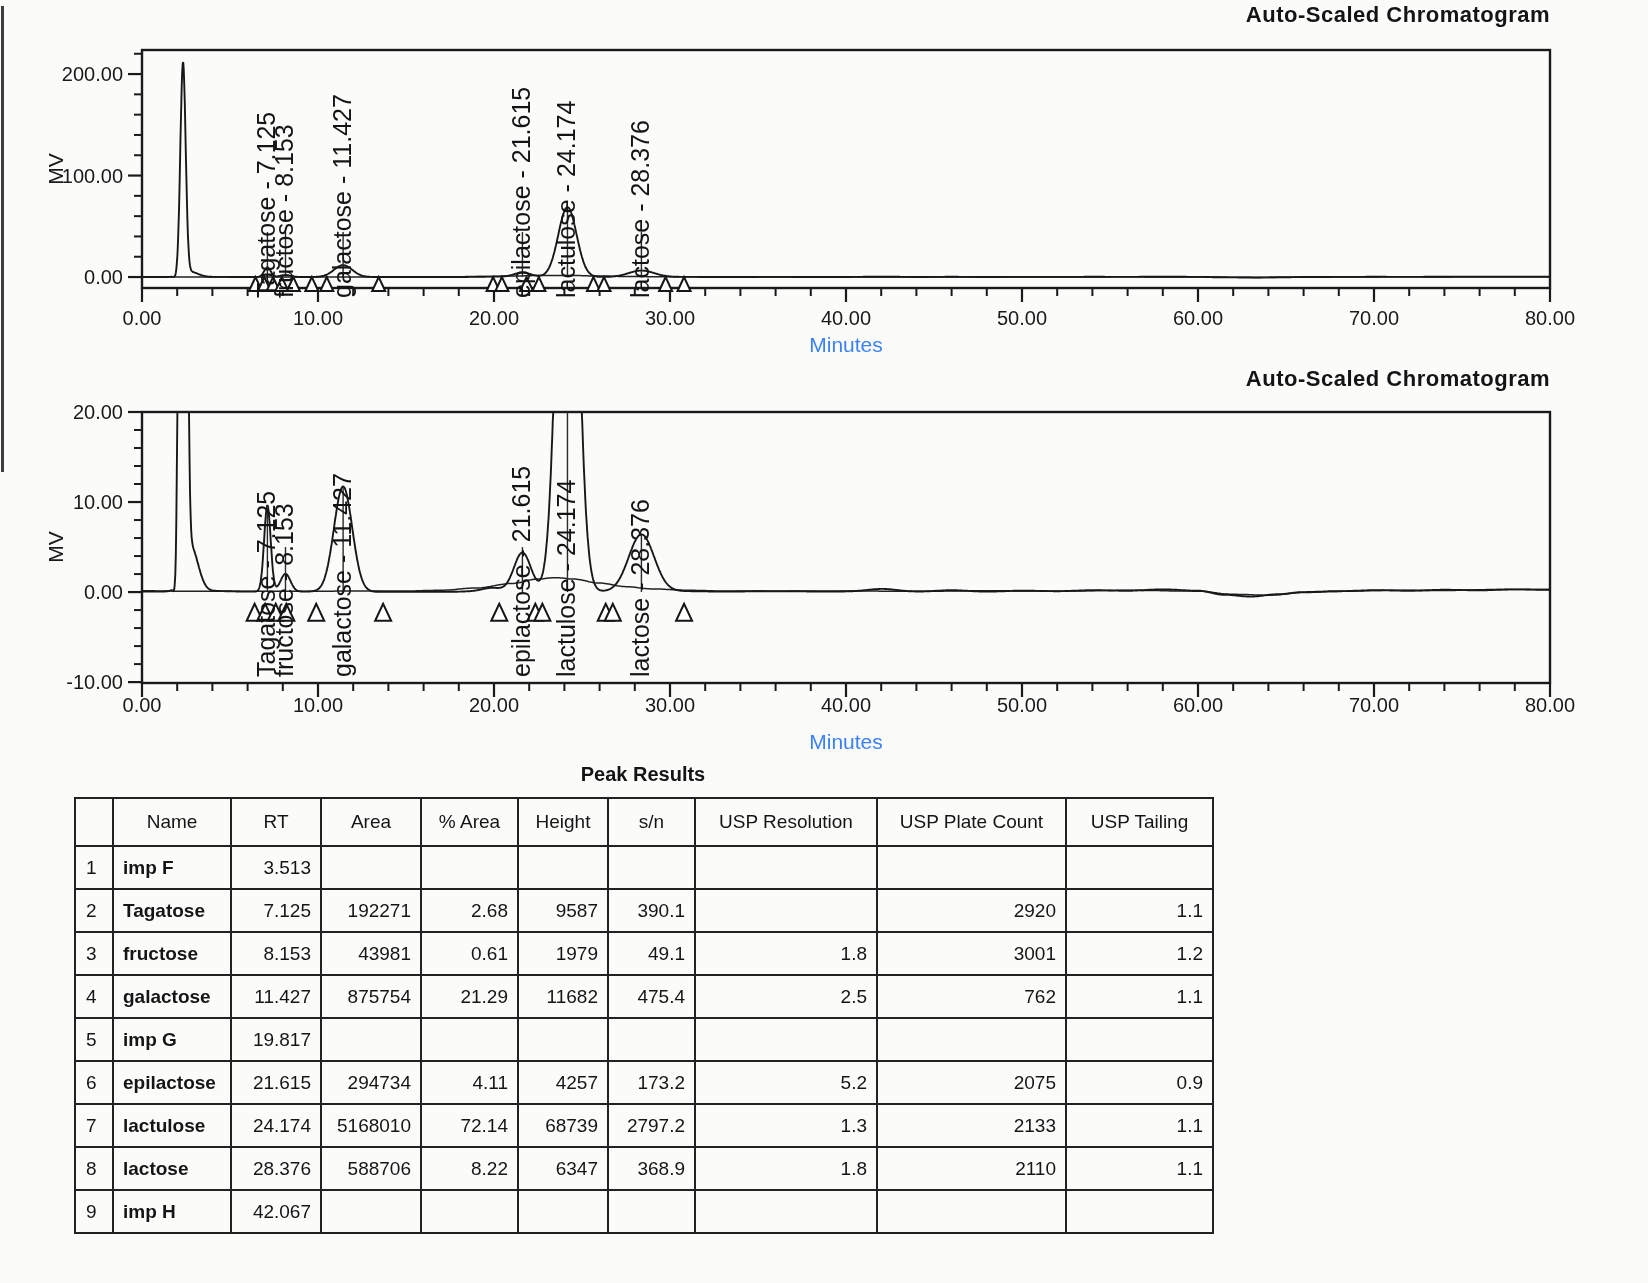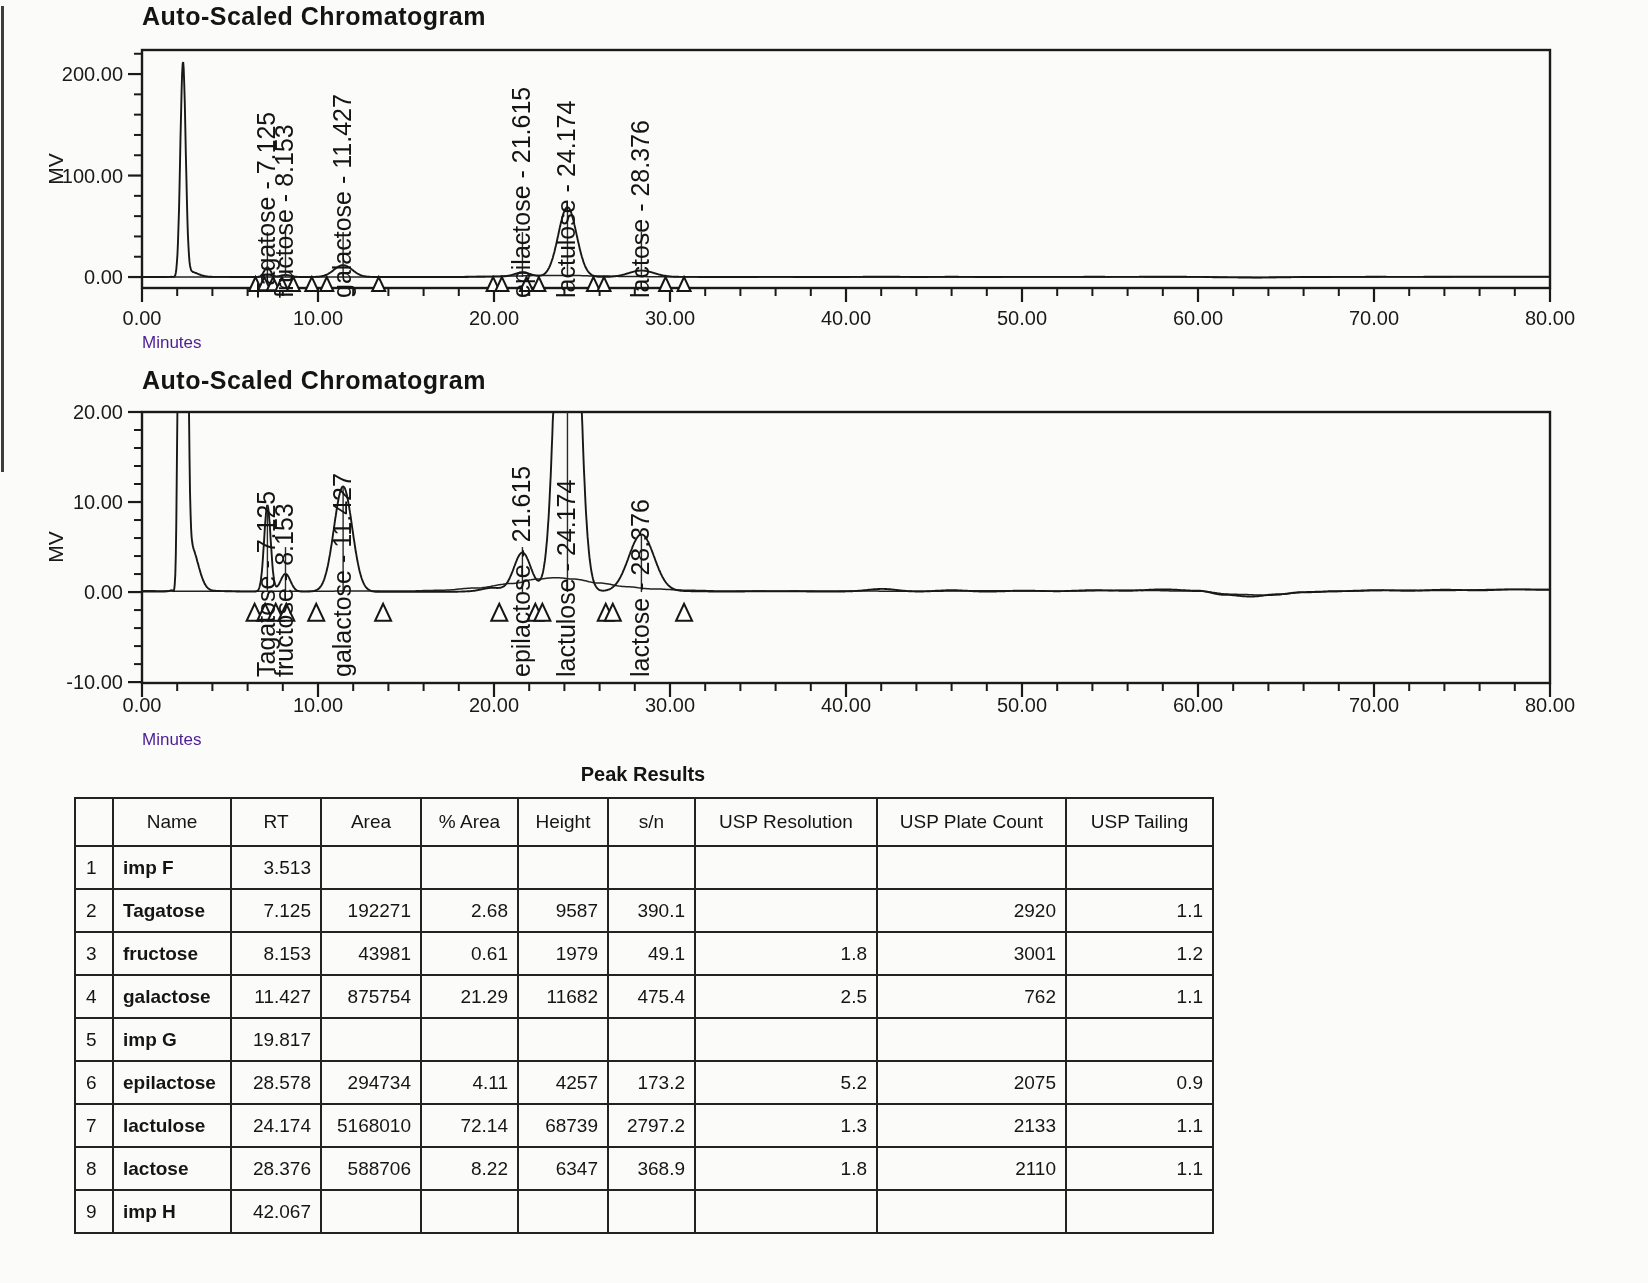--- a/index.html
+++ b/index.html
@@ -3,26 +3,26 @@
 <meta charset="utf-8">
 <style>
   html,body{margin:0;padding:0;}
   body{
     width:1648px;height:1283px;position:relative;overflow:hidden;
     background:#fbfbfa;color:#111;
     font-family:"Liberation Sans", sans-serif;
   }
   .abs{position:absolute;}
   .chart-title{
-    left:142px;width:1408px;text-align:left;
-    font-size:25px;font-weight:bold;color:#141414;letter-spacing:.5px;
+    left:142px;width:1408px;text-align:right;
+    font-size:22px;font-weight:bold;color:#141414;letter-spacing:.5px;
   }
   .axis-label-x{
-    left:142px;width:1408px;text-align:left;
-    font-size:17px;color:#4c1d95;
+    left:142px;width:1408px;text-align:center;
+    font-size:21px;color:#3b82f6;
   }
   .axis-label-y{
     width:60px;text-align:center;font-size:21px;color:#1a1a1a;
     transform:rotate(-90deg);
   }
   svg{position:absolute;left:0;}
   .table-title{
     left:74px;width:1138px;text-align:center;
     font-size:20px;font-weight:bold;color:#141414;
   }
@@ -360,21 +360,21 @@
         <td class="c-val"></td>
         <td class="c-val"></td>
         <td class="c-val"></td>
         <td class="c-val"></td>
         <td class="c-val"></td>
         <td class="c-val"></td>
       </tr>
       <tr>
         <td class="c-num">6</td>
         <td class="c-name">epilactose</td>
-        <td class="c-val">28.578</td>
+        <td class="c-val">21.615</td>
         <td class="c-val">294734</td>
         <td class="c-val">4.11</td>
         <td class="c-val">4257</td>
         <td class="c-val">173.2</td>
         <td class="c-val">5.2</td>
         <td class="c-val">2075</td>
         <td class="c-val">0.9</td>
       </tr>
       <tr>
         <td class="c-num">7</td>

